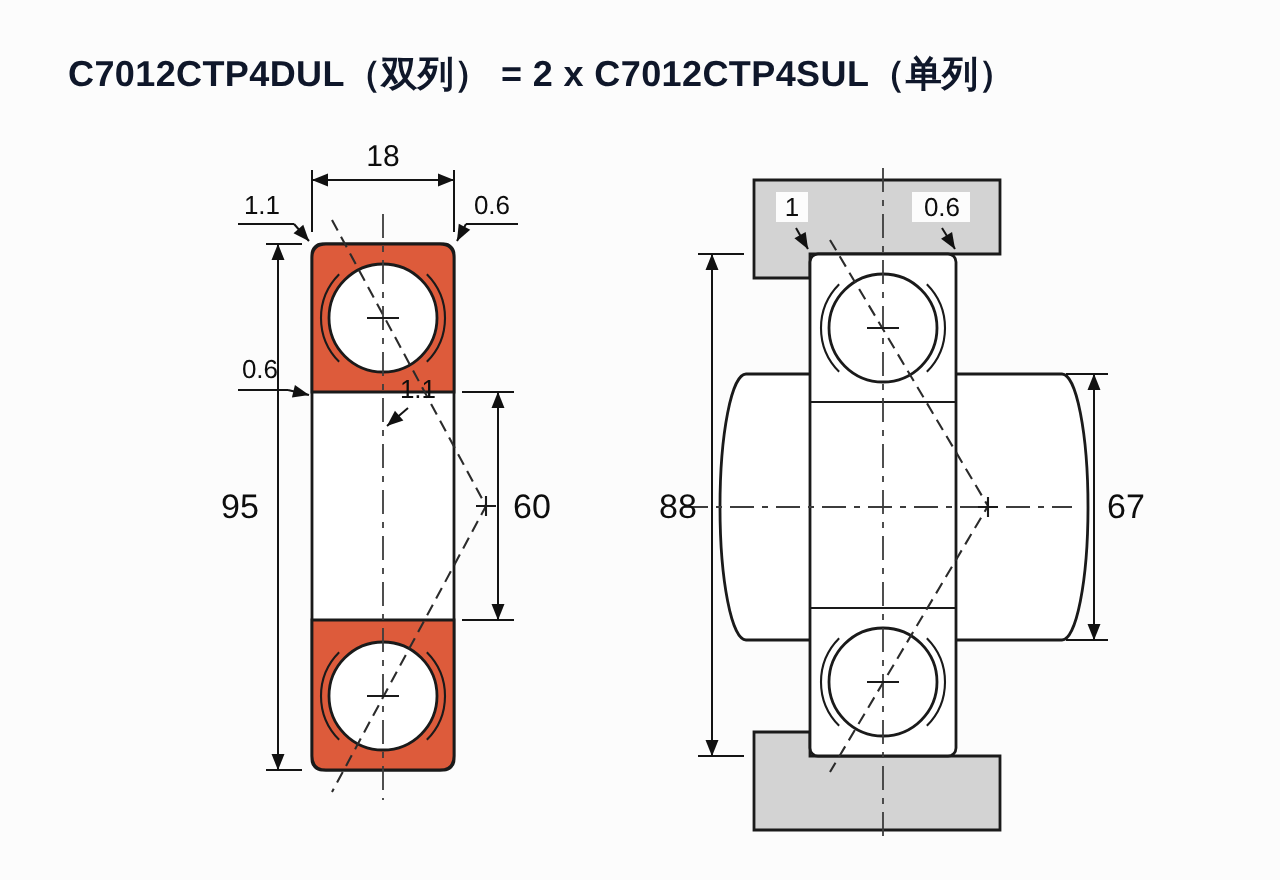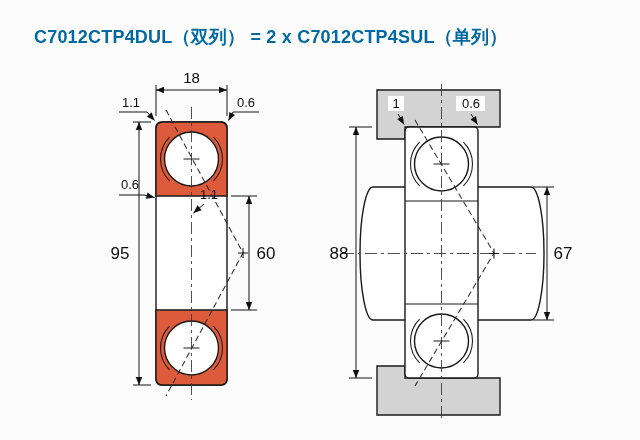--- a/index.html
+++ b/index.html
@@ -1,18 +1,18 @@
 <!DOCTYPE html>
 <html><head>
 <meta charset="utf-8">
 <style>
   html,body{margin:0;padding:0;}
   body{background:#e9e9e9;}
   .canvas{position:relative;width:640px;height:440px;background:#fcfcfc;font-family:"Liberation Sans",sans-serif;margin:0 auto;overflow:hidden;}
-  .title{position:absolute;left:34px;top:25px;font-size:18px;font-weight:bold;color:#0369a1;white-space:nowrap;letter-spacing:.2px;}
+  .title{position:absolute;left:34px;top:25px;font-size:18px;font-weight:bold;color:#0f172a;white-space:nowrap;letter-spacing:.2px;}
   .drawing{position:absolute;left:0;top:0;}
   
   .shape{stroke:#1a1a1a;stroke-width:1.4;}
   .ol{fill:#ffffff;stroke:#1a1a1a;stroke-width:1.4;}
   .thin{fill:none;stroke:#1a1a1a;stroke-width:1.05;}
   .dash{fill:none;stroke:#2b2b2b;stroke-width:1.05;stroke-dasharray:6 3.5;}
   .cl{fill:none;stroke:#3c3c3c;stroke-width:.9;stroke-dasharray:12 4 3 4;}
   .dim{fill:none;stroke:#141414;stroke-width:1;}
   text{fill:#0d0d0d;font-family:"Liberation Sans",sans-serif;}
   .big{font-size:17px;}

